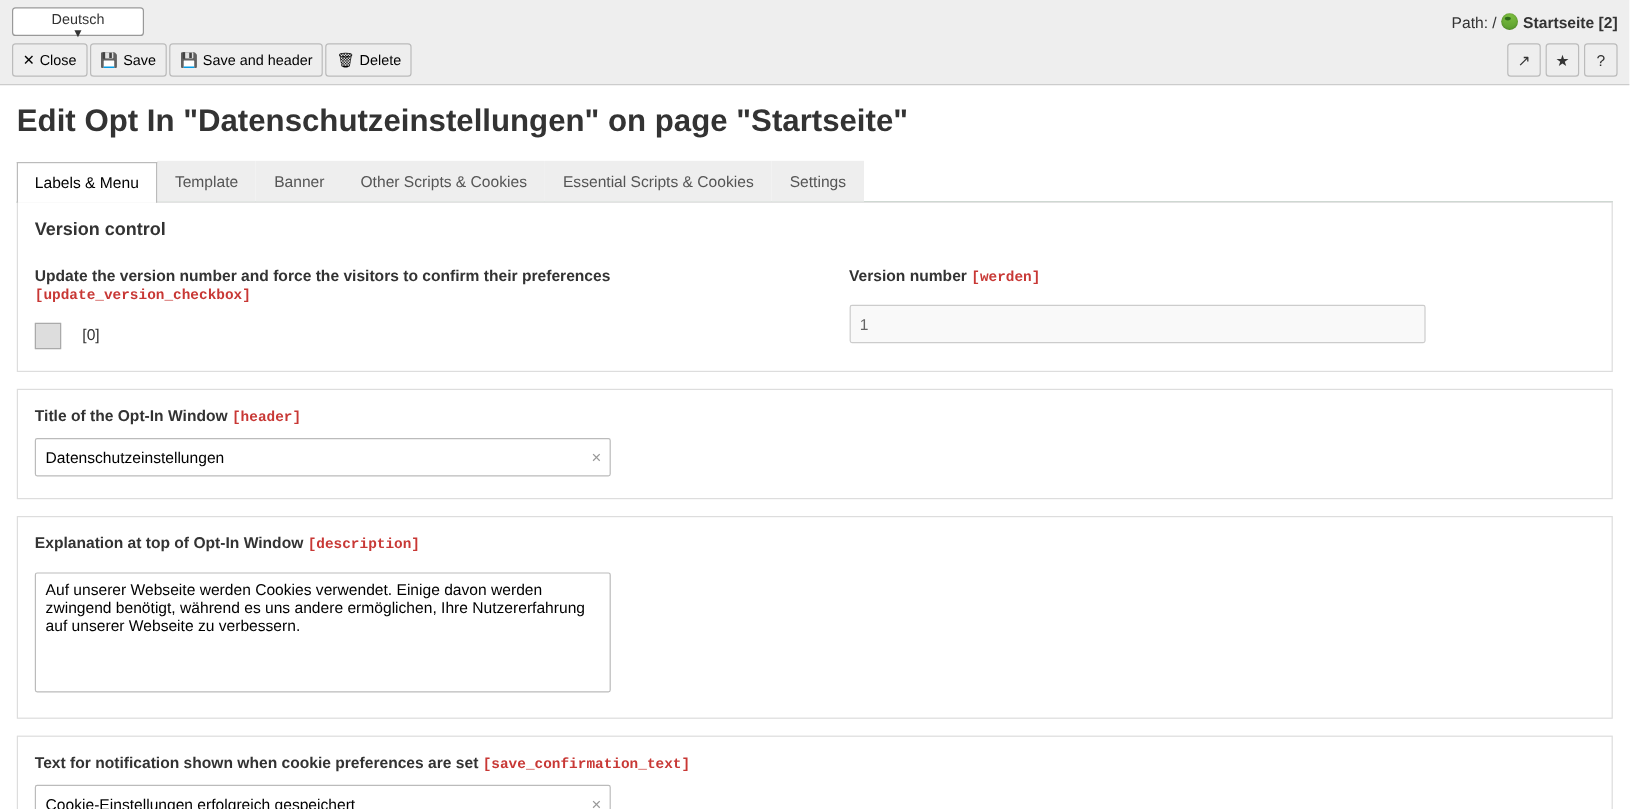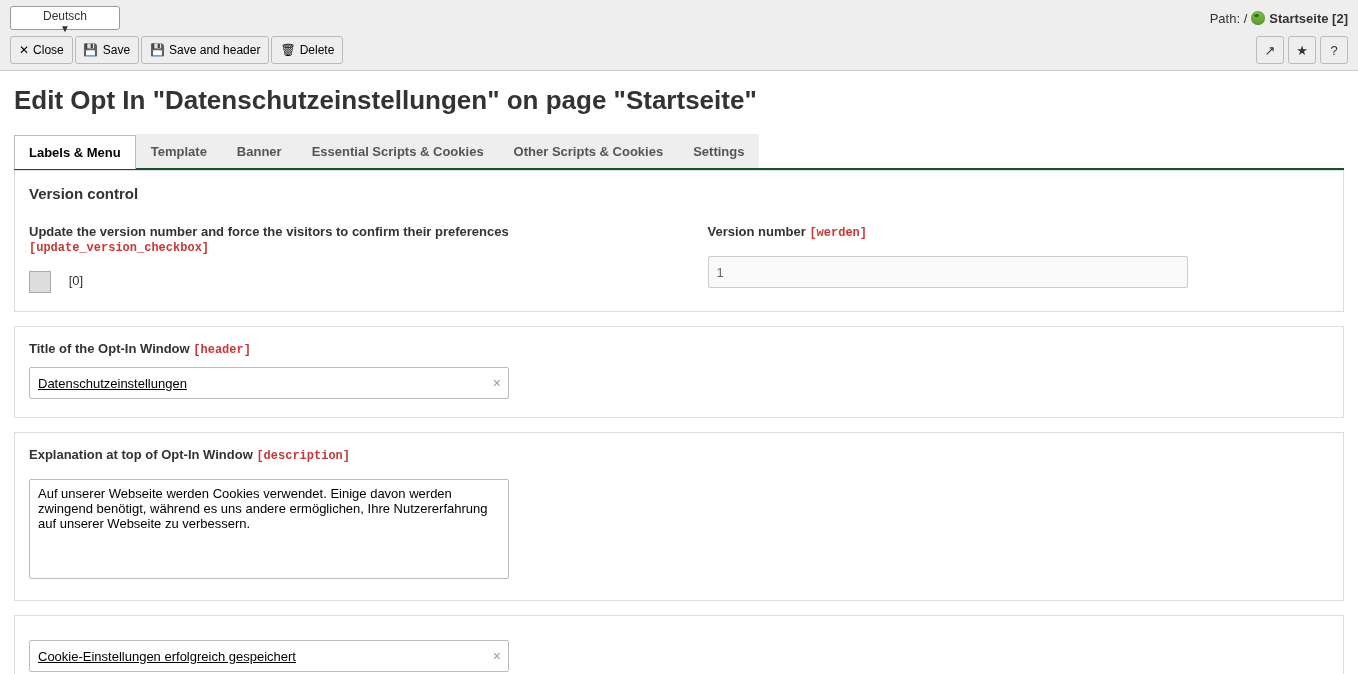--- a/index.html
+++ b/index.html
@@ -19,37 +19,37 @@
 .toolbar-buttons { display: flex; gap: 2px; }
 .tb-btn { display: inline-flex; align-items: center; gap: 4px; height: 28px; padding: 0 8px; background: #eee; border: 1px solid #bbb; border-radius: 3px; cursor: pointer; font-size: 12px; }
 .tb-icon { font-size: 12px; }
 
 .icon-buttons { display: flex; gap: 4px; }
 .icon-btn { width: 28px; height: 28px; display: inline-flex; align-items: center; justify-content: center; background: #eee; border: 1px solid #bbb; border-radius: 3px; cursor: pointer; }
 
 .content { padding: 14px; }
 h1 { font-size: 26px; font-weight: bold; margin-bottom: 18px; }
 
-.tabs { display: flex; border-bottom: 3px solid #14532d; font-weight: bold; }
+.tabs { display: flex; border-bottom: 1px solid #14532d; }
 .tab { padding: 9px 14px; font-size: 13px; cursor: pointer; border: 1px solid transparent; border-bottom: none; background: #eee; color: #555; }
 .tab.active { background: #fff; border-color: #bbb; color: #000; position: relative; top: 1px; }
 
 .section { border: 1px solid #ddd; padding: 14px 14px 18px 14px; margin-top: -1px; background: #fff; }
 .section + .section { margin-top: 14px; }
 .section-title { font-size: 15px; font-weight: bold; margin-bottom: 22px; color: #333; }
 
 .row { display: flex; gap: 57px; }
 .col { flex: 1; }
 .label { font-weight: bold; font-size: 13px; margin-bottom: 6px; }
 .tech { color: #c83835; font-family: "Courier New", monospace; font-size: 12px; font-weight: bold; }
 
 .checkbox { width: 22px; height: 22px; border: 1px solid #aaa; background: #ddd; display: inline-block; vertical-align: middle; cursor: pointer; }
 .checkbox-label { margin-left: 14px; font-size: 13px; }
 
-.text-input { width: 480px; height: 32px; border: 1px solid #bbb; border-radius: 2px; padding: 4px 24px 4px 8px; font-size: 13px; background: #fff; text-decoration: underline; }
+.text-input { width: 480px; height: 32px; border: 1px solid #bbb; border-radius: 2px; padding: 4px 24px 4px 8px; font-size: 13px; background: #fff; }
 .text-input-disabled { width: 480px; height: 32px; border: 1px solid #ccc; border-radius: 2px; padding: 4px 8px; font-size: 13px; background: #f9f9f9; color: #666; }
 .input-wrap { position: relative; width: 480px; }
 .clear-x { position: absolute; right: 8px; top: 50%; transform: translateY(-50%); color: #999; cursor: pointer; font-size: 14px; }
 
 textarea.ta { width: 480px; height: 100px; border: 1px solid #bbb; border-radius: 2px; padding: 6px 8px; font-size: 13px; font-family: inherit; resize: none; }
 
 .mt { margin-top: 10px; }
 .mt2 { margin-top: 16px; }
 </style>
 </head>
@@ -100,22 +100,22 @@
   </div>
 </div>
 
 <div class="content">
   <h1>Edit Opt In "Datenschutzeinstellungen" on page "Startseite"</h1>
 
   <div class="tabs">
     <div class="tab active">Labels &amp; Menu</div>
     <div class="tab">Template</div>
     <div class="tab">Banner</div>
+    <div class="tab">Other Scripts &amp; Cookies</div>
     <div class="tab">Essential Scripts &amp; Cookies</div>
-    <div class="tab">Other Scripts &amp; Cookies</div>
     <div class="tab">Settings</div>
   </div>
 
   <div class="section">
     <div class="section-title">Version control</div>
     <div class="row">
       <div class="col" style="max-width:640px;">
         <div class="label">
           <span>Update the version number and force the visitors to confirm their preferences</span>
           <span class="tech">[update_version_checkbox]</span>
@@ -148,19 +148,23 @@
 
   <div class="section">
     <div class="label">
       <span>Explanation at top of Opt-In Window</span>
       <span class="tech">[description]</span>
     </div>
     <textarea class="ta mt" style="">Auf unserer Webseite werden Cookies verwendet. Einige davon werden zwingend benötigt, während es uns andere ermöglichen, Ihre Nutzererfahrung auf unserer Webseite zu verbessern.</textarea>
   </div>
 
   <div class="section">
+    <div class="label">
+      <span>Text for notification shown when cookie preferences are set</span>
+      <span class="tech">[save_confirmation_text]</span>
+    </div>
     <div class="input-wrap mt">
       <input class="text-input" type="text" value="Cookie-Einstellungen erfolgreich gespeichert" style="">
       <span class="clear-x">×</span>
     </div>
   </div>
 
 </div>
 
 </body></html>

